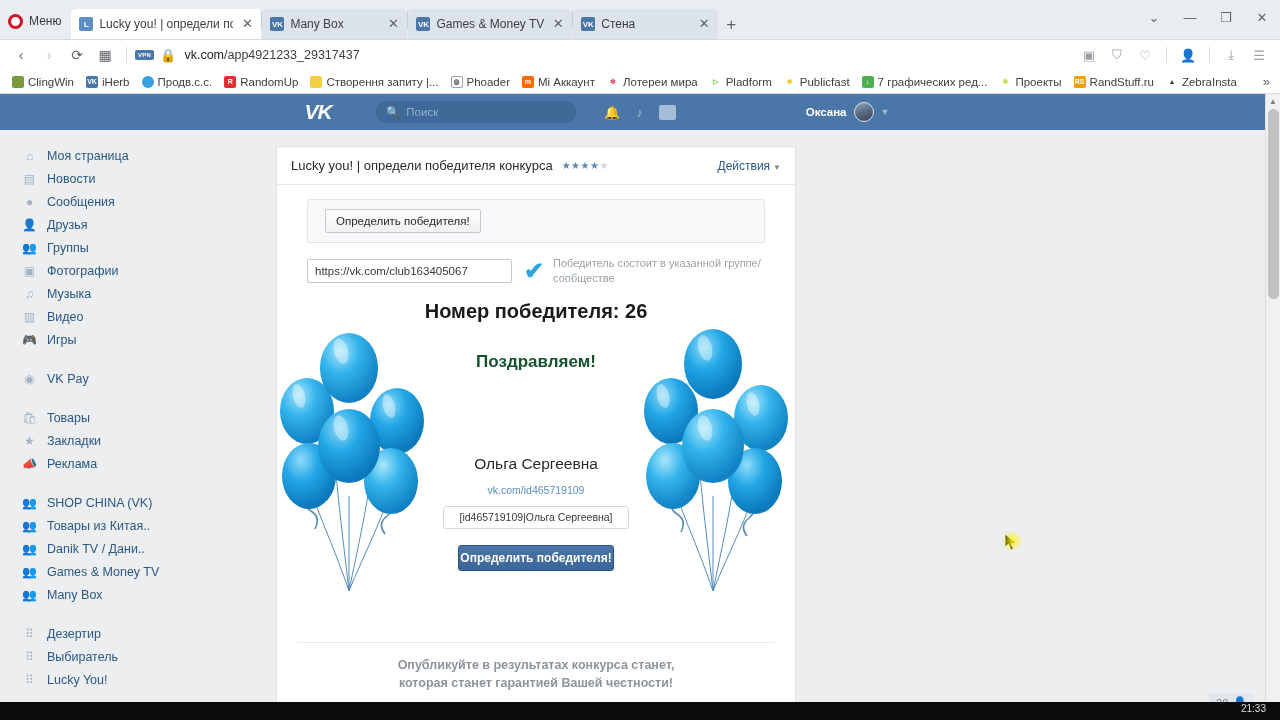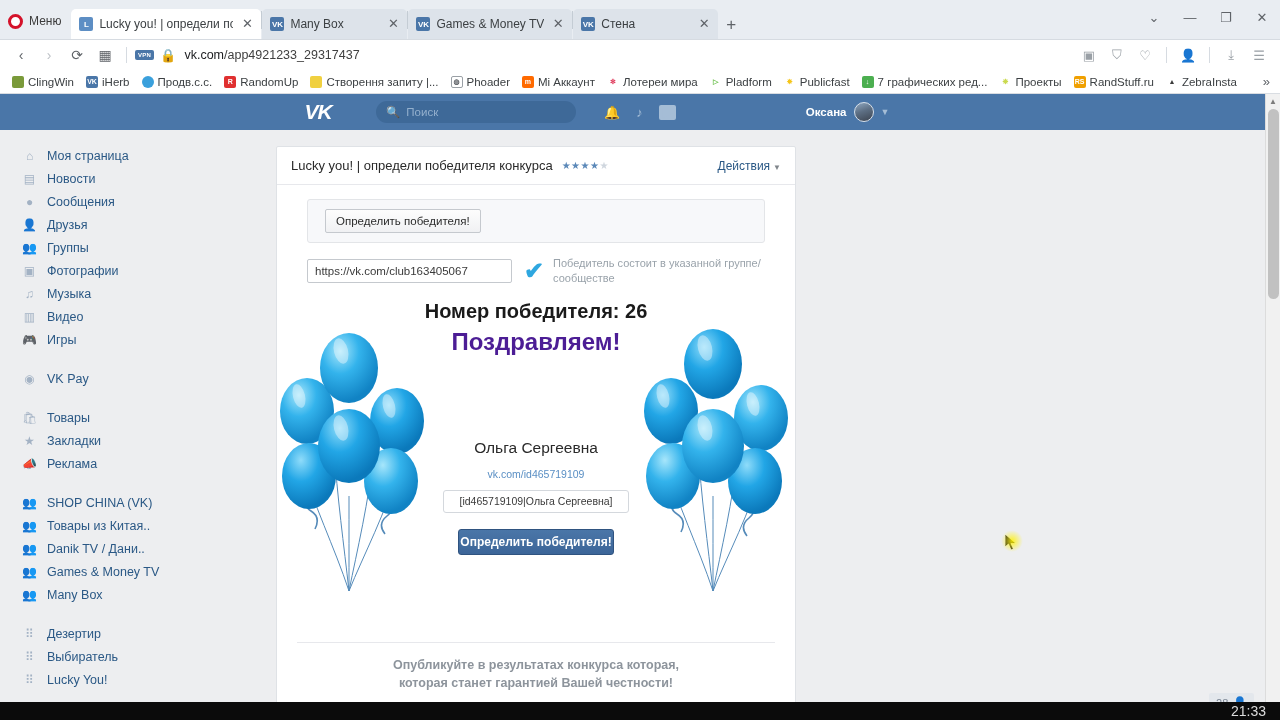--- a/index.html
+++ b/index.html
@@ -167,22 +167,22 @@
   }
 
   .row2 { margin: 13px 30px 0 30px; display:flex; align-items:center; }
   .inp.i2 { width: 256px; }
   .check { color:#2ea7e0; font-size: 24px; margin-left: 12px; line-height: 1;
            font-weight: bold; }
   .check-note { margin-left: 9px; font-size: 11px; color:#9aa3ab; line-height: 1.35; }
 
   .winner-area { position: relative; margin-top: 14px; height: 330px; }
   .w-num { text-align:center; font-size: 20px; font-weight: bold; color:#1a1a1a; }
-  .w-congrats { text-align:center; font-size: 24px; font-weight: bold;
-                color:#4c1d95; margin-top: 5px; }
+  .w-congrats { text-align:center; font-size: 17px; font-weight: bold;
+                color:#14532d; margin-top: 29px; }
   .w-name { text-align:center; font-size: 15.5px; color:#2a2a2a; margin-top: 83px; }
   .w-link { text-align:center; font-size: 10.5px; color:#5a8fc4; margin-top: 11px; }
   .w-code {
     width: 186px; height: 23px; margin: 10px auto 0 auto;
     border: 1px solid #d4d8dd; border-radius: 3px; background:#fff;
     font-size: 10.5px; color:#3a3a3a; display:flex; align-items:center;
     justify-content:center;
   }
   .btn-blue {
     display:block; margin: 16px auto 0 auto; width: 156px; height: 26px;
@@ -228,21 +228,21 @@
   
   .cursor { position:absolute; left: 1005px; top: 440px; width: 14px; height: 18px; }
   .cursor .glow { position:absolute; left:-4px; top:-4px; width:22px; height:22px;
                   background: radial-gradient(circle, rgba(255,242,0,0.85) 0%, rgba(255,242,0,0) 70%); }
 
   
   .taskbar {
     position:absolute; bottom:0; left:0; width:1280px; height: 18px;
     background:#0b0b0b;
   }
-  .tb-time { position:absolute; right: 14px; top: 1px; color:#dcdcdc; font-size: 14px; }
+  .tb-time { position:absolute; right: 14px; top: 1px; color:#dcdcdc; font-size: 10px; }
 </style>
 </head>
 <body>
 
 <div class="browser">
 
   <div class="tabstrip">
     <div class="menu-btn">
       <span class="opera-o"></span>
       <span>Меню</span>
@@ -565,21 +565,21 @@
               <div class="w-num">Номер победителя: 26</div>
               <div class="w-congrats">Поздравляем!</div>
               <div class="w-name">Ольга Сергеевна</div>
               <div class="w-link">vk.com/id465719109</div>
               <div class="w-code">[id465719109|Ольга Сергеевна]</div>
               <div class="btn-blue">Определить победителя!</div>
             </div>
 
             <div class="divider"></div>
             <div class="footer-note">
-              <div>Опубликуйте в результатах конкурса которая,</div>
+              <div>Опубликуйте в результатах конкурса станет,</div>
               <div>которая станет гарантией Вашей честности!</div>
             </div>
 
           </div>
         </div>
       </div>
     </div>
 
     <div class="rail-counter">
       <span>28</span>

